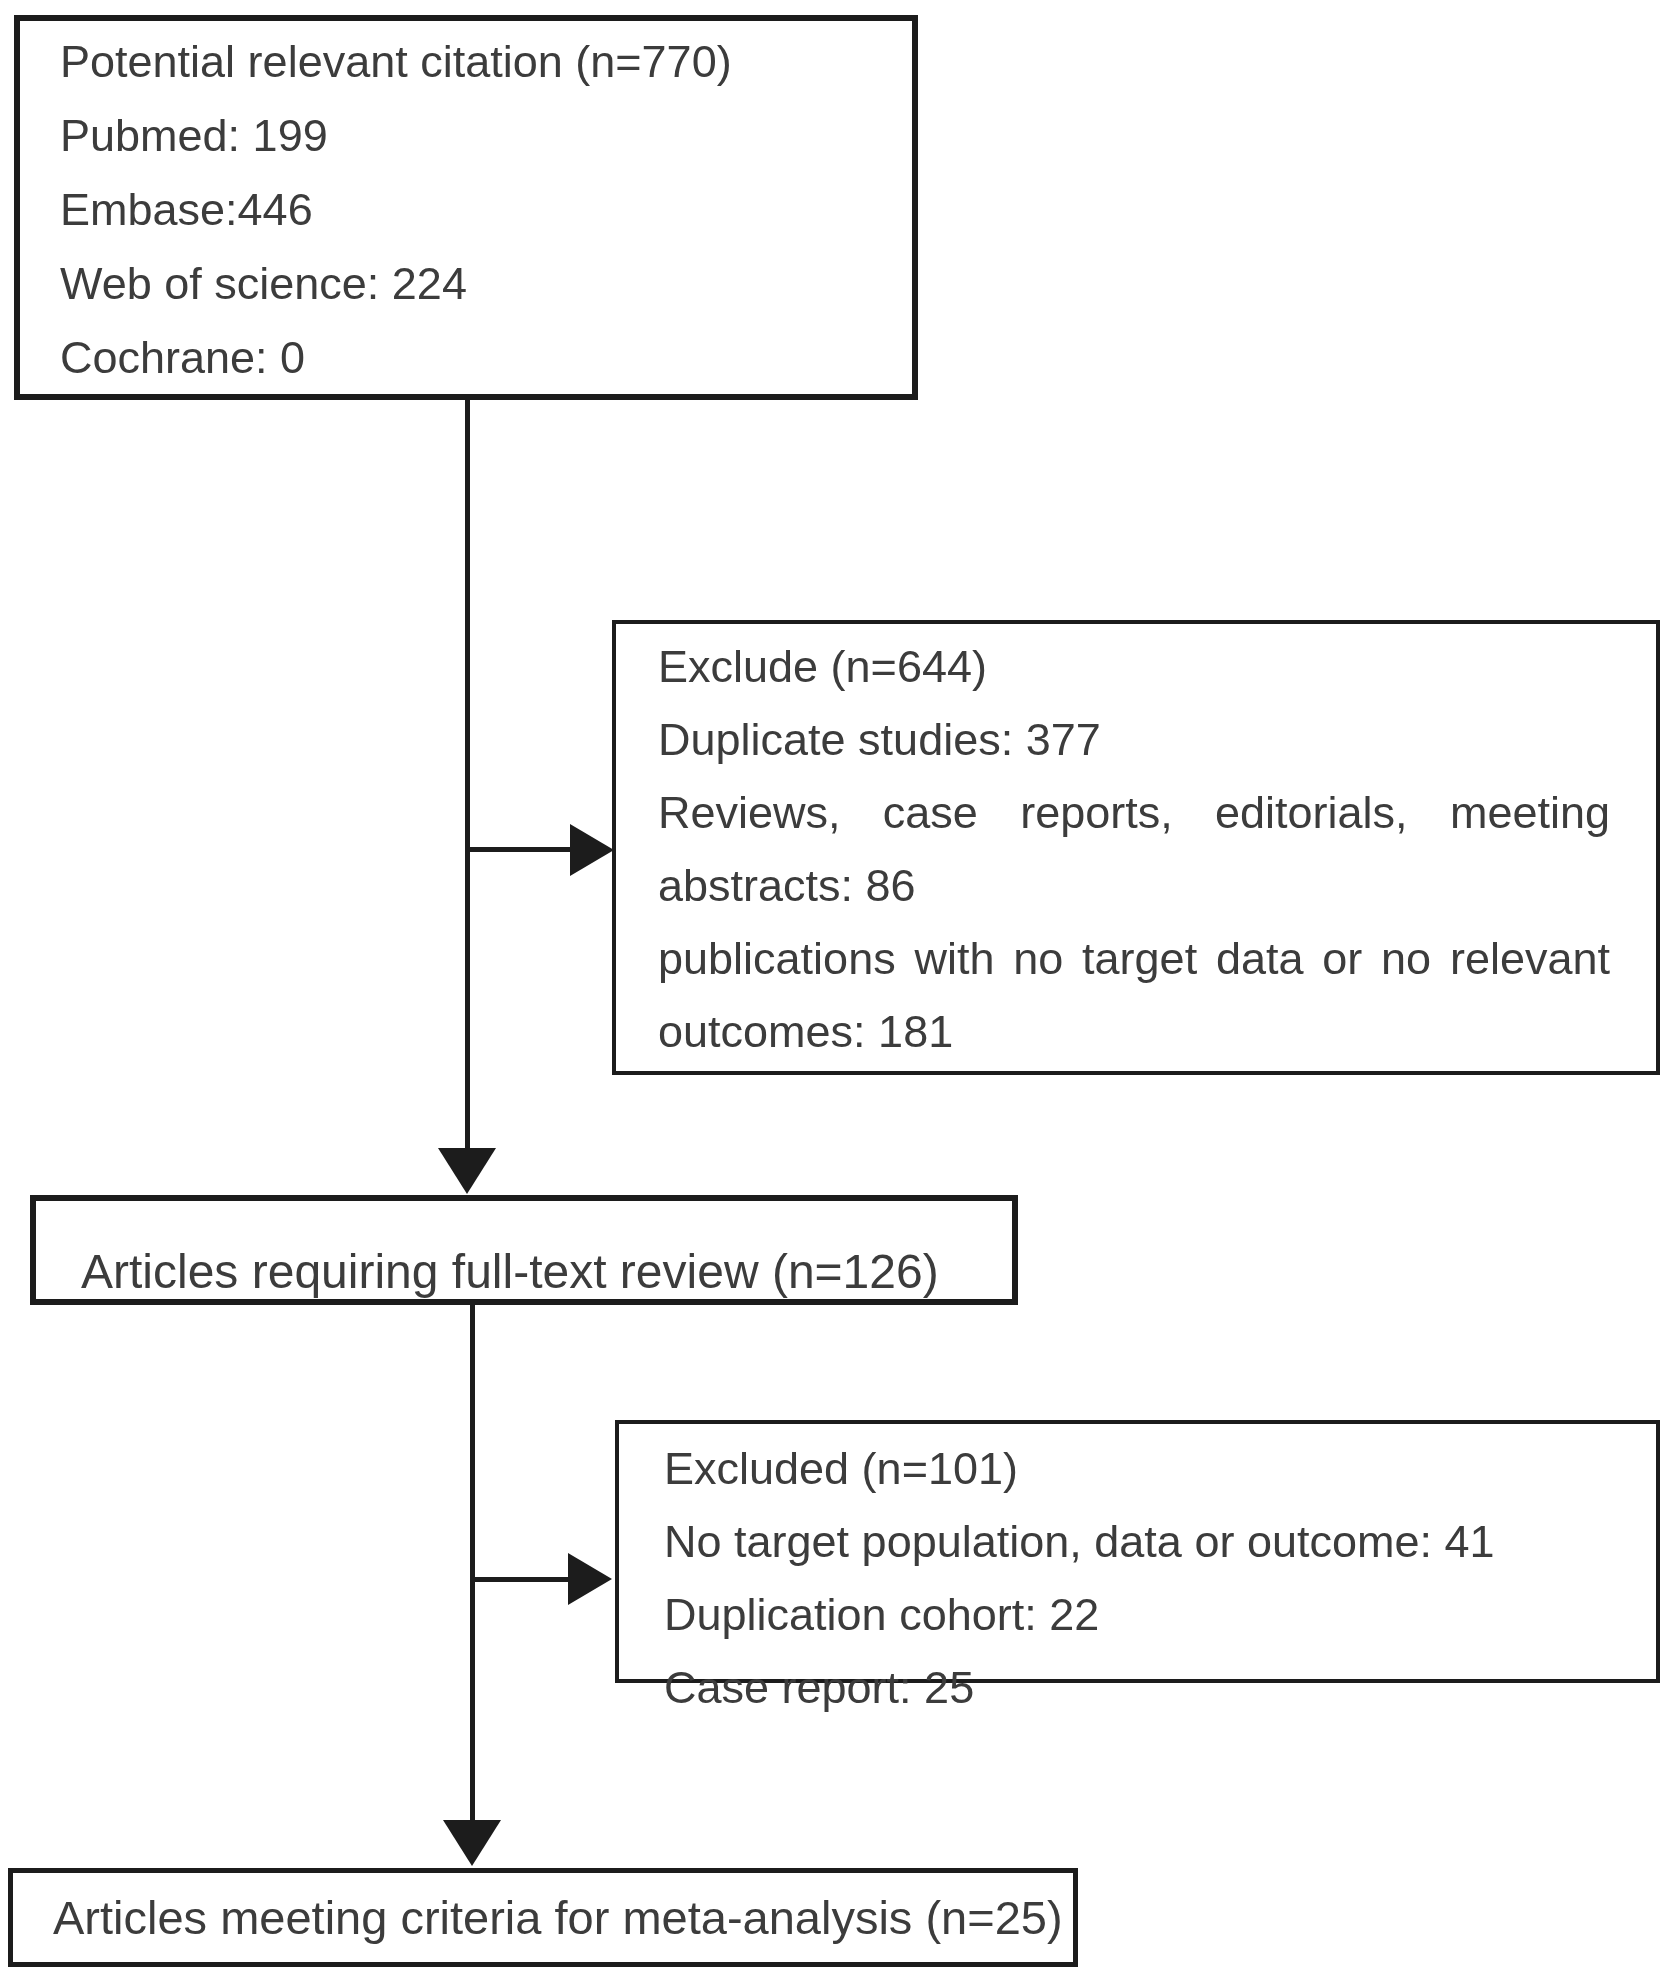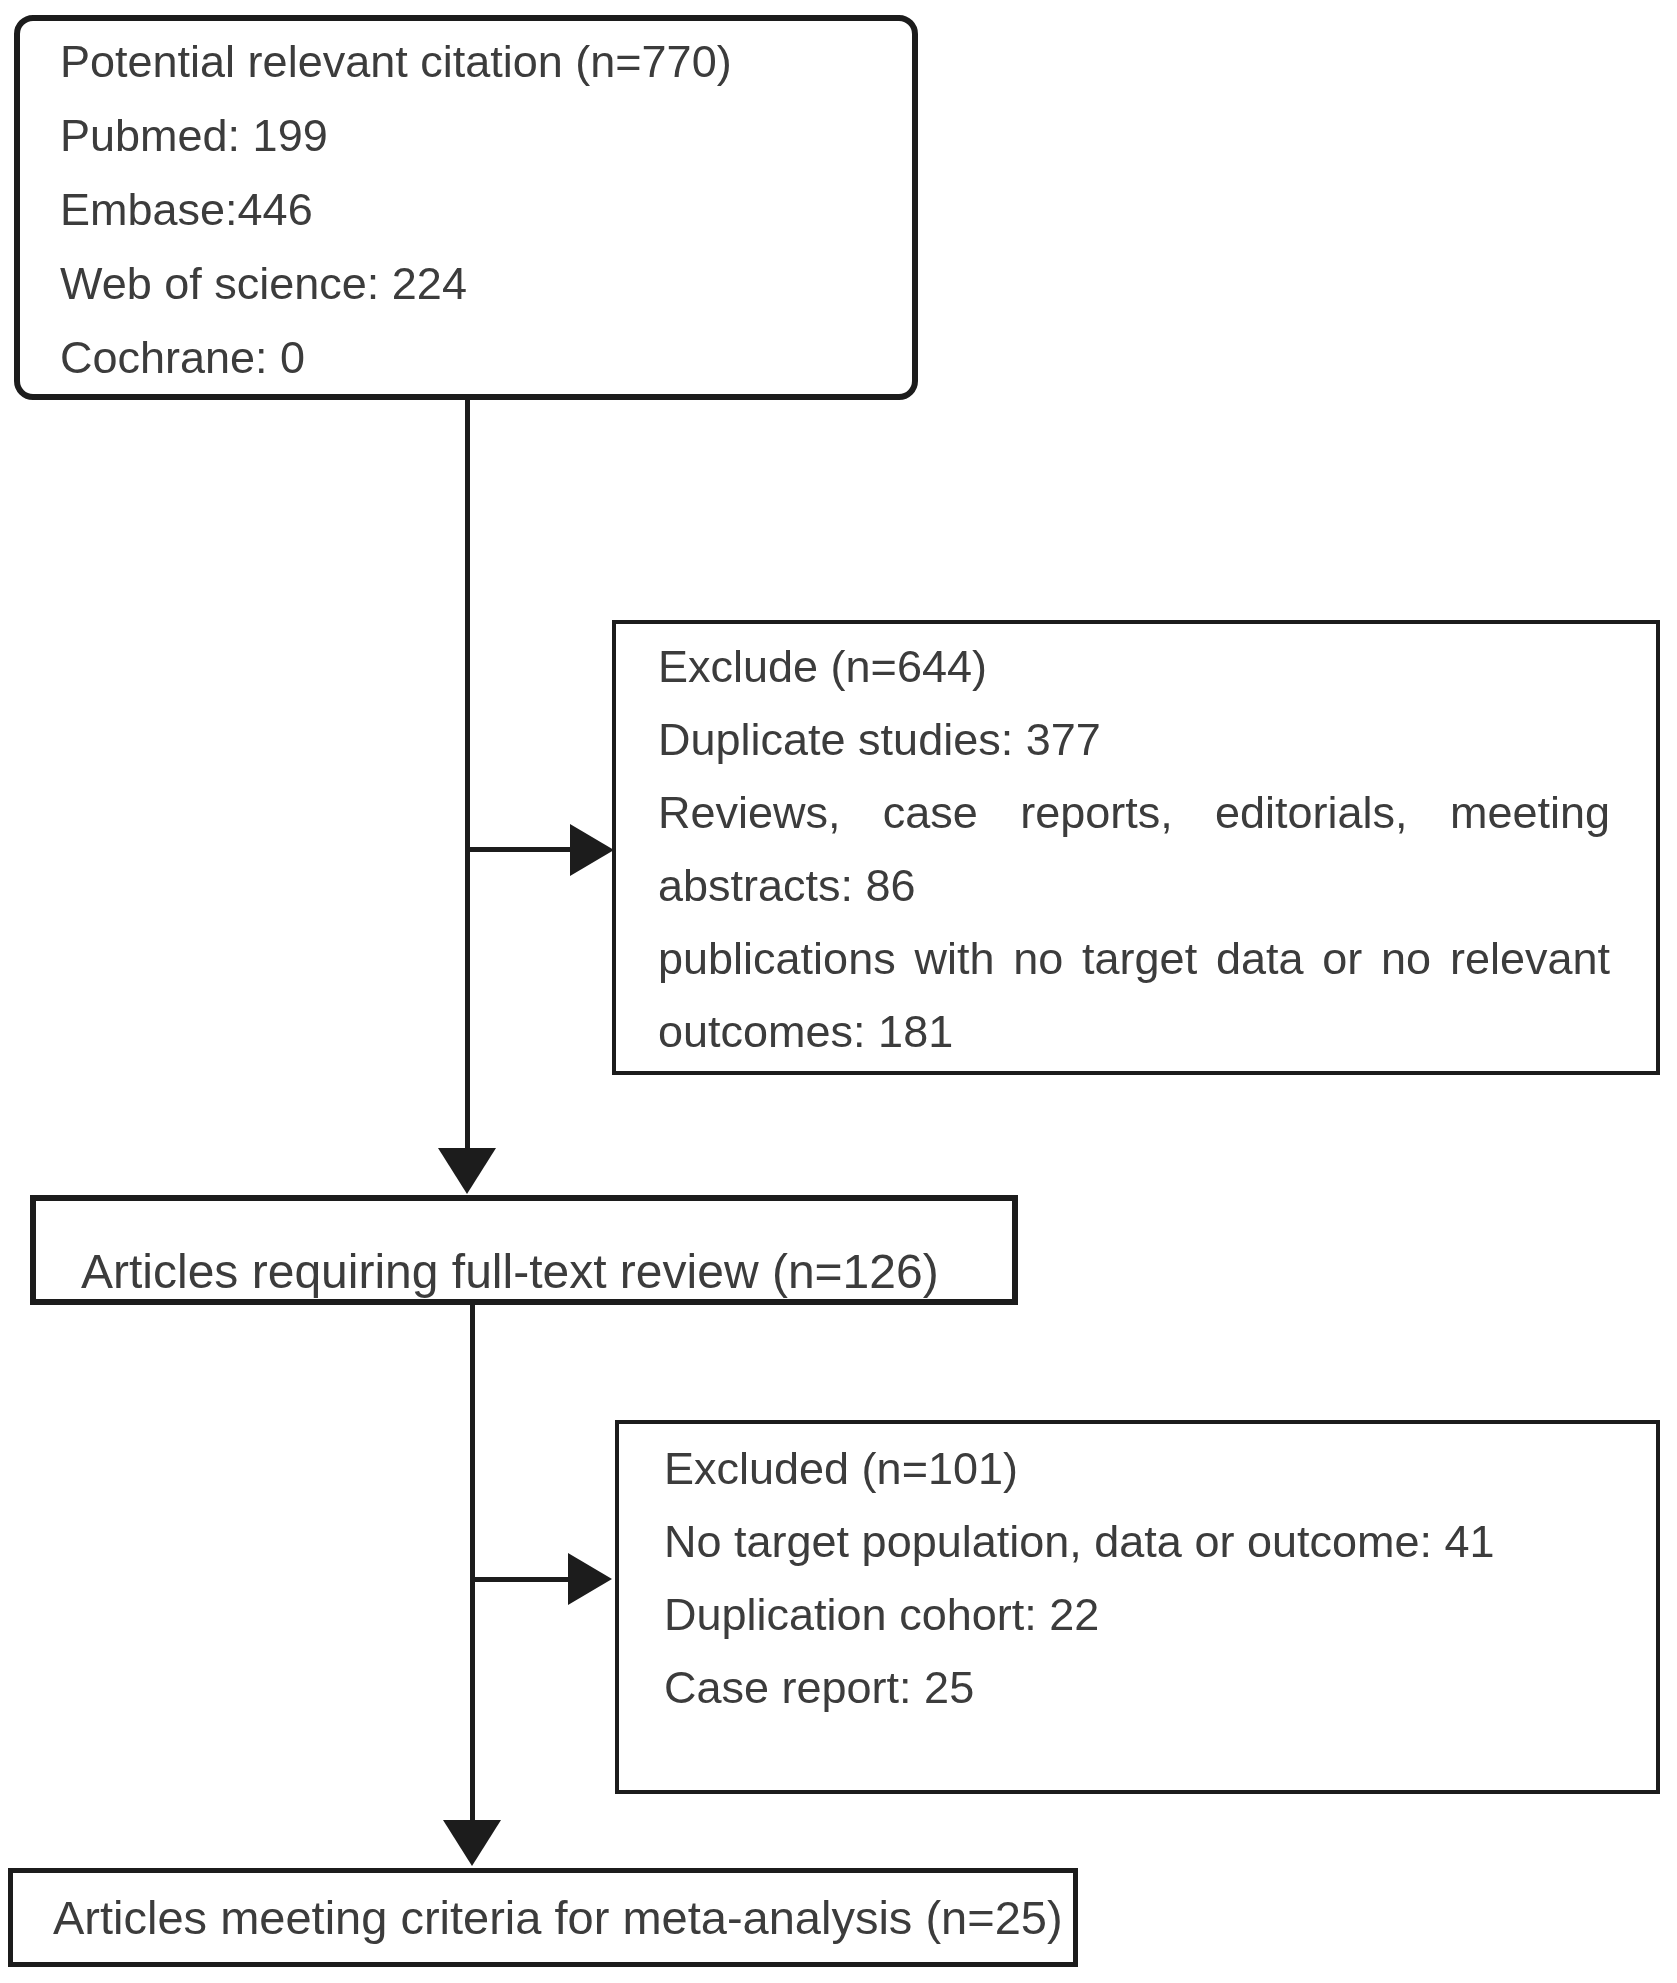--- a/index.html
+++ b/index.html
@@ -26,21 +26,20 @@
     margin: 0;
   }
   
   #box-identification {
     left: 14px; top: 15px;
     width: 904px; height: 385px;
     border-width: 6px;
     padding: 4px 20px 0 40px;
     font-size: 45px;
     line-height: 74px;
-    border-radius: 19px;
   }
   
   #box-screening-exclusion {
     left: 612px; top: 620px;
     width: 1048px; height: 455px;
     border-width: 4px;
     padding: 6px 46px 0 42px;
     font-size: 45px;
     line-height: 73px;
   }
@@ -55,21 +54,21 @@
     border-width: 6px;
     display: flex;
     align-items: flex-end;
     padding-left: 45px;
     font-size: 48px;
     white-space: nowrap;
   }
   
   #box-fulltext-exclusion {
     left: 615px; top: 1420px;
-    width: 1045px; height: 374px;
+    width: 1045px; height: 263px;
     border-width: 4px;
     padding: 8px 25px 0 45px;
     font-size: 45px;
     line-height: 73px;
   }
   
   #box-included {
     left: 8px; top: 1868px;
     width: 1070px; height: 99px;
     border-width: 5px;

